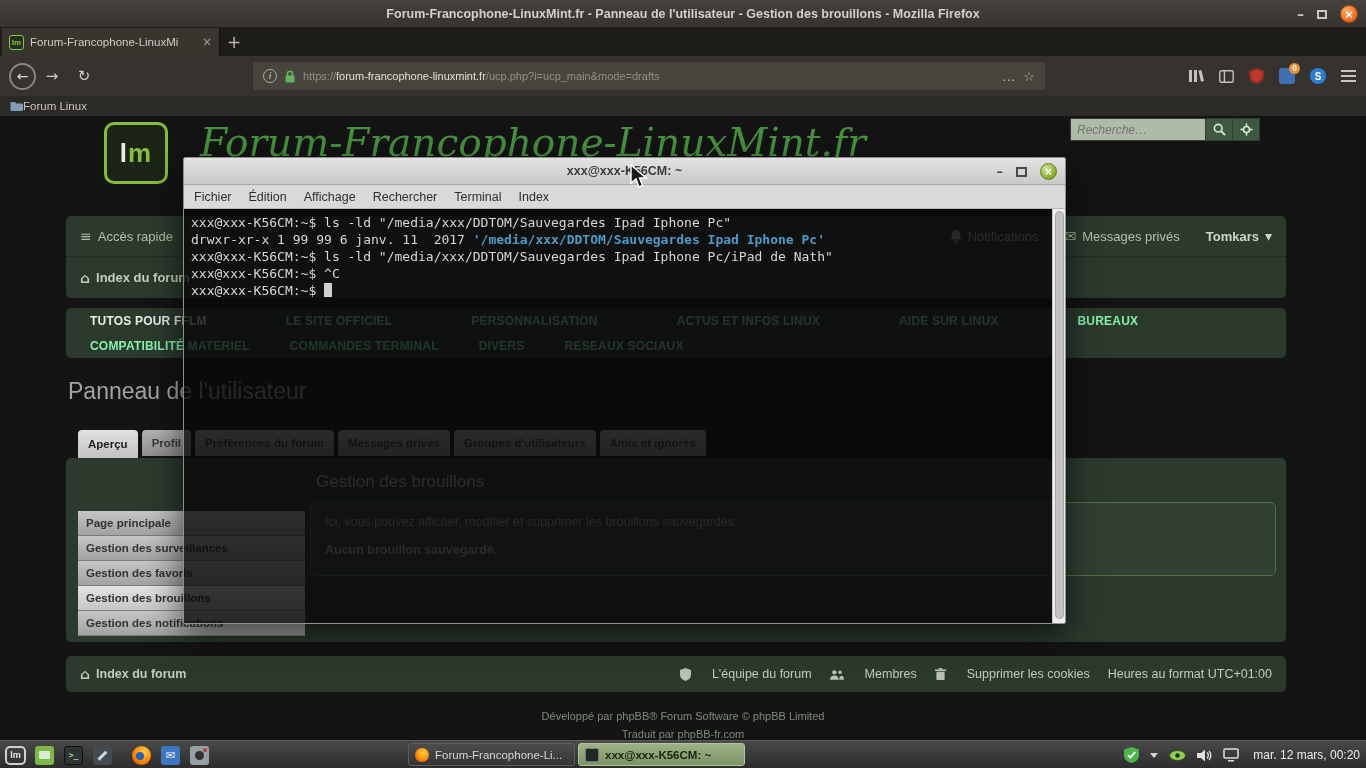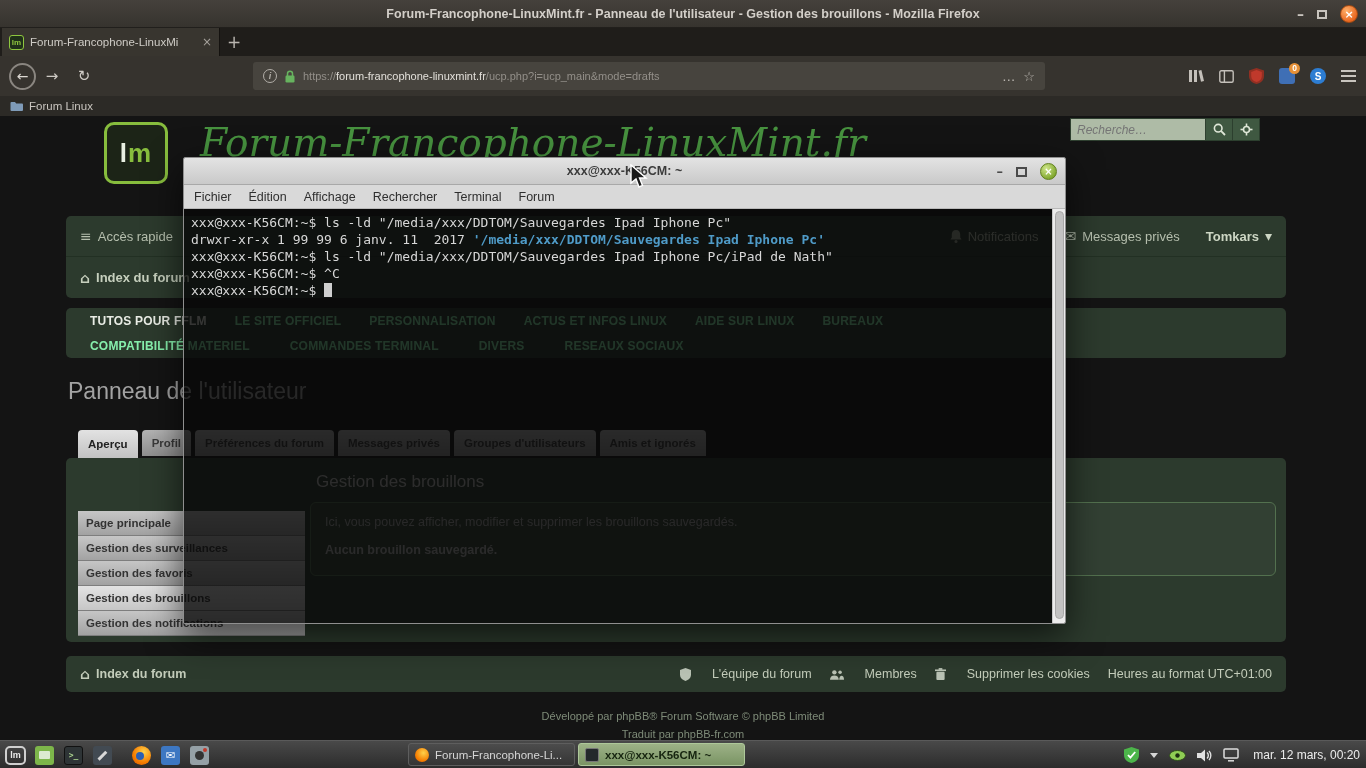--- a/index.html
+++ b/index.html
@@ -32,21 +32,21 @@
   .url-text .dim{color:#938f89}
   .url-text .dom{color:#e2dfd9}
   .url-right{color:#b9b5af;font-size:13px;flex:0 0 auto}
   .toolbar-right{position:absolute;right:10px;top:0;height:40px;display:flex;gap:15px;align-items:center}
   .ext-badge-wrap{position:relative;width:16px;height:16px;background:#3f6fb5;border-radius:3px}
   .ext-badge-wrap .badge{position:absolute;right:-5px;top:-5px;background:#e69138;color:#fff;font-size:8.5px;font-weight:700;padding:0 3px;border-radius:6px;line-height:11px}
   .ext-s{width:16px;height:16px;border-radius:50%;background:#2d7dd2;color:#fff;font-size:10px;font-weight:700;display:flex;align-items:center;justify-content:center}
   .hamb i{display:block;width:15px;height:2px;background:#c8c4be;box-shadow:0 5px 0 #c8c4be,0 10px 0 #c8c4be;margin-bottom:10px}
 
   .bookbar{position:absolute;top:96px;left:0;right:0;height:20px;background:#2c2a26;display:flex;align-items:center;padding-left:10px}
-  .bm{display:flex;align-items:center;gap:6px;color:#c8c4be;font-size:11.5px}
+  .bm{display:flex;align-items:center;color:#c8c4be;font-size:11.5px}
 
   
   .page{position:absolute;top:116px;left:0;right:0;bottom:0;background:#141414;overflow:hidden}
   .logo{position:absolute;left:104px;top:6px;width:64px;height:62px;border-radius:10px;border:3px solid #87bd3d;background:#1c2417;display:flex;align-items:center;justify-content:center;font-weight:700;font-size:26px;letter-spacing:1px}
   .logo .l1{color:#e8efe2}.logo .l2{color:#87bd3d}
   .site-title{position:absolute;left:200px;top:4px;font-family:"DejaVu Serif",serif;font-style:italic;font-size:39px;color:#47923f;white-space:nowrap}
   .search{position:absolute;left:1070px;top:2px;display:flex;height:23px}
   .search input{width:136px;height:23px;background:#aebba6;border:1px solid #2f4030;color:#39402f;font-size:12px;padding:0 6px;font-style:italic;font-family:"Liberation Sans",sans-serif}
   .sbtn{width:27px;height:23px;background:#3f5841;border:1px solid #2c3f2e;border-left:none;display:flex;align-items:center;justify-content:center}
 
@@ -55,21 +55,21 @@
   .nb1 .row1{border-bottom:1px solid #223023}
   .spacer{flex:1}
   .nav-item{display:flex;align-items:center;gap:6px;margin-left:26px}
   .nav-item.first{margin-left:0}
   .nav-item .glyph{font-size:14px}
   .username{font-weight:700;color:#cdd6c4}
   .bold{font-weight:700;color:#c6cfbd}
 
   .nb2{position:absolute;left:66px;top:192px;width:1220px;height:50px;background:#2c3a2d;border-radius:5px;padding:0 24px}
   .menu-row{height:25px;display:flex;align-items:center}
-  .menu-row1{gap:28px}.menu-row2{gap:40px}
+  .menu-row1{gap:79px}.menu-row2{gap:40px}
   .menu-link{font-size:12px;font-weight:700;color:#86efac;letter-spacing:.2px;white-space:nowrap}
   .menu-link-active{color:#e9ece5}
 
   .page-heading{position:absolute;left:68px;top:262px;font-size:23px;color:#a3a3a3}
   .ucp-tabs{position:absolute;left:78px;top:314px;display:flex;gap:4px;align-items:flex-start}
   .ucp-tab{height:26px;padding:0 10px;display:flex;align-items:center;font-size:11.5px;font-weight:700;color:#3a3a3a;background:linear-gradient(#b4b4b4,#8f8f8f);border-radius:4px 4px 0 0;white-space:nowrap}
   .ucp-tab.active{background:linear-gradient(#e2e2e2,#c2c2c2);color:#222;height:28px}
 
   .panel{position:absolute;left:66px;top:342px;width:1220px;height:184px;background:#2c3a2d;border-radius:5px}
   .content-title{position:absolute;left:250px;top:14px;font-size:17px;color:#bdbdbd}
@@ -364,21 +364,21 @@
         <span class="t-max"></span>
         <span class="t-close glyph">×</span>
       </div>
     </div>
     <div class="t-menubar">
         <span class="tmenu-item">Fichier</span>
         <span class="tmenu-item">Édition</span>
         <span class="tmenu-item">Affichage</span>
         <span class="tmenu-item">Rechercher</span>
         <span class="tmenu-item">Terminal</span>
-        <span class="tmenu-item">Forum</span>
+        <span class="tmenu-item">Index</span>
       </div>
     <div class="t-body">
       <div class="t-scroll">
           <div class="t-thumb"></div>
         </div>
     <div class="term-line"><span class="c-fg">xxx@xxx-K56CM:~$ ls -ld "/media/xxx/DDTOM/Sauvegardes Ipad Iphone Pc"</span></div>
         <div class="term-line"><span class="c-fg">drwxr-xr-x 1 99 99 6 janv. 11  2017 </span><span class="c-blue">'/media/xxx/DDTOM/Sauvegardes Ipad Iphone Pc'</span></div>
         <div class="term-line"><span class="c-fg">xxx@xxx-K56CM:~$ ls -ld "/media/xxx/DDTOM/Sauvegardes Ipad Iphone Pc/iPad de Nath"</span></div>
         <div class="term-line"><span class="c-fg">xxx@xxx-K56CM:~$ ^C</span></div>
         <div class="term-line"><span class="c-fg">xxx@xxx-K56CM:~$ </span><span class="term-cursor"></span></div>

